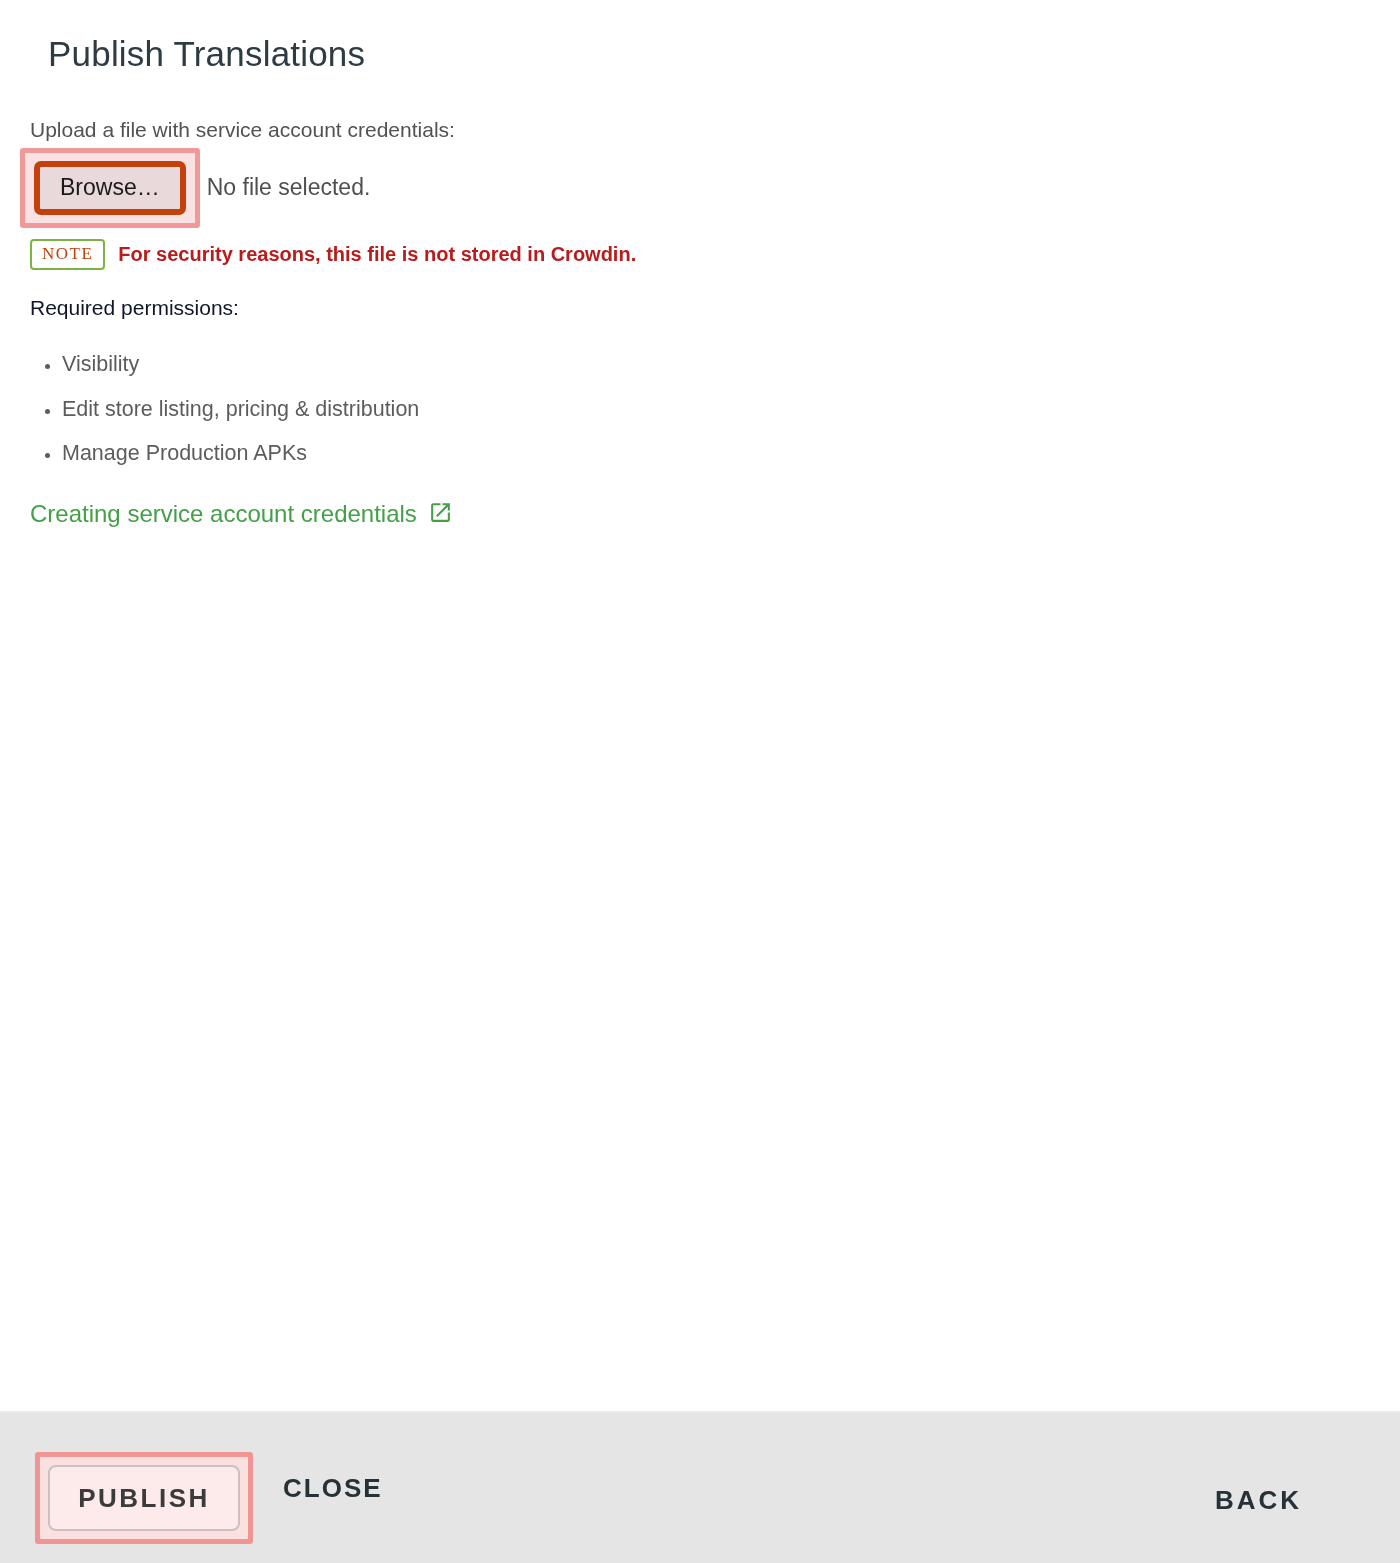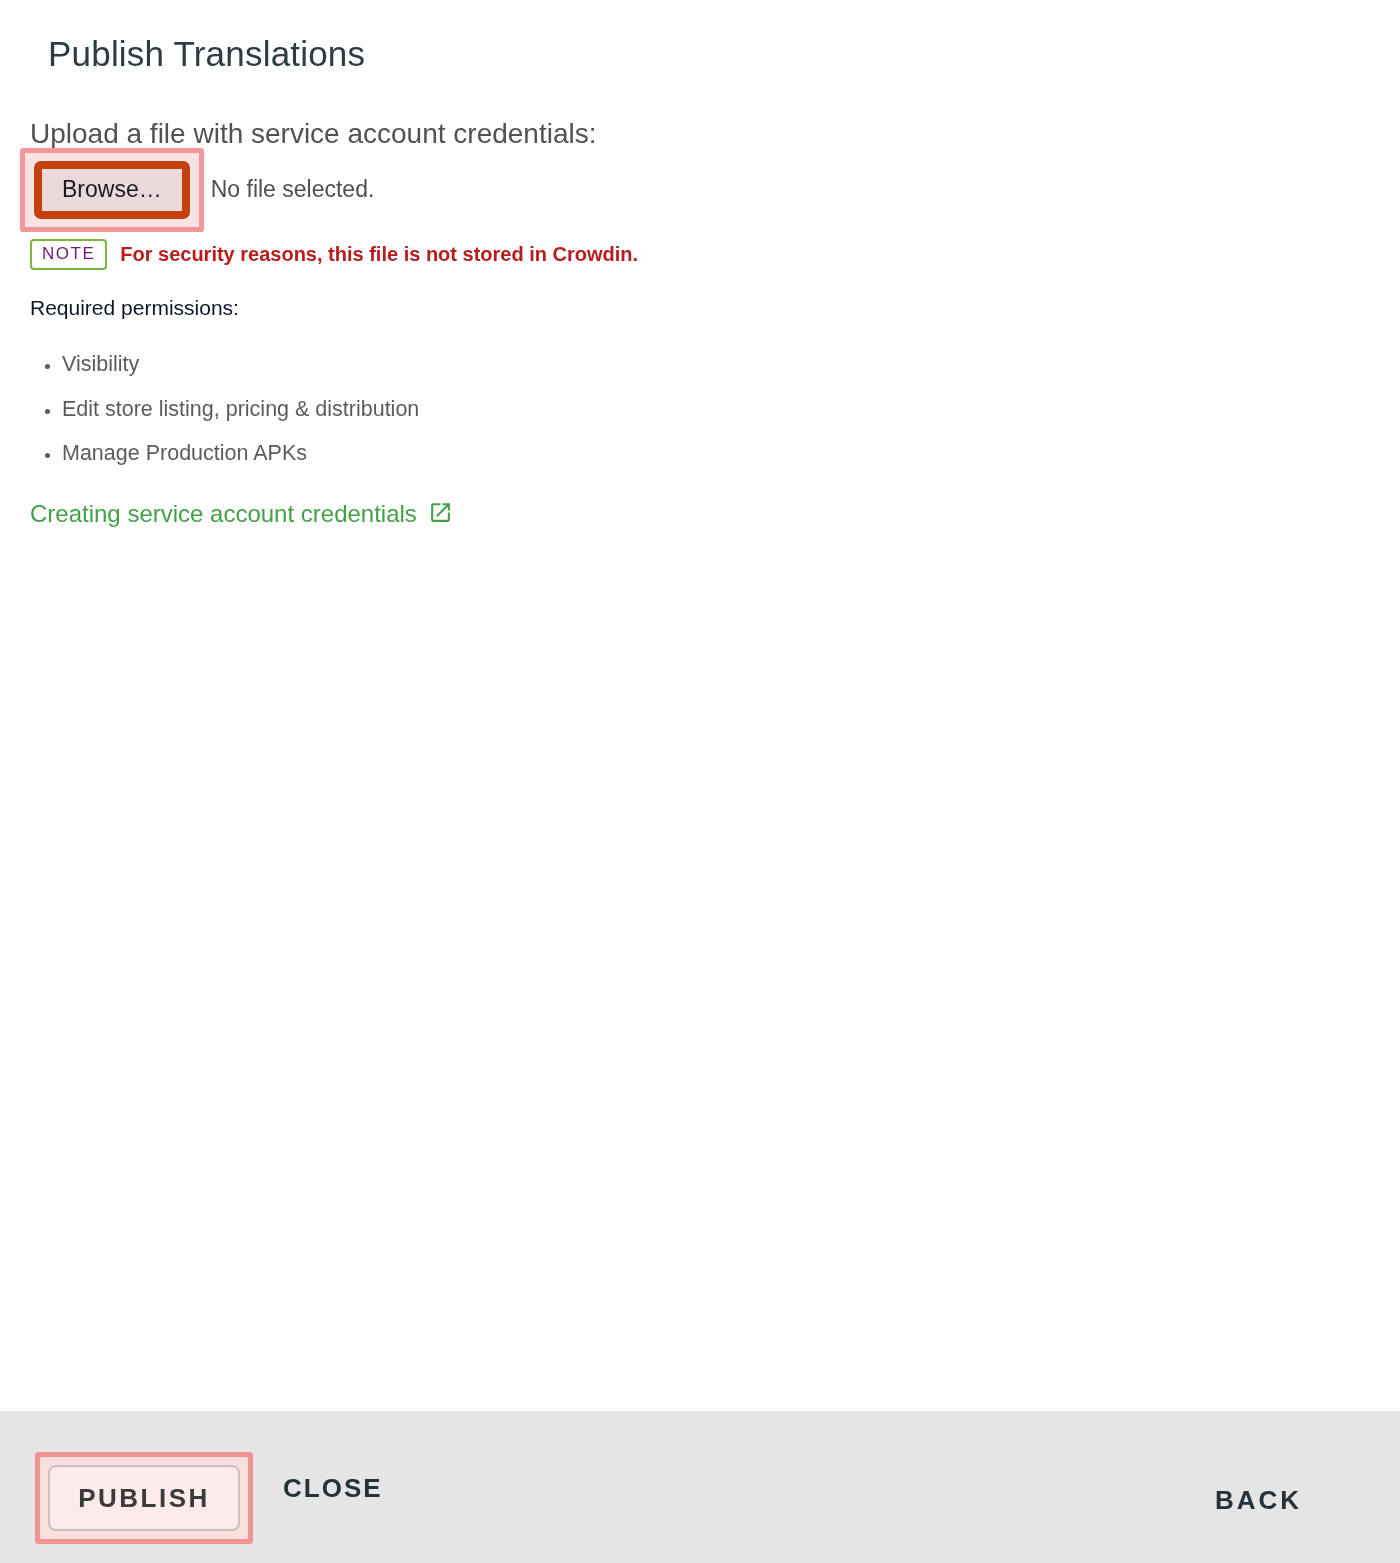--- a/index.html
+++ b/index.html
@@ -19,21 +19,21 @@
     font-size: 35px;
     font-weight: 400;
     color: #2e3b43;
     letter-spacing: 0.2px;
   }
 
   .upload-label {
     position: absolute;
     left: 30px;
     top: 118px;
-    font-size: 28px;
+    font-size: 21px;
     color: #525252;
   }
 
   .file-row {
     position: absolute;
     left: 20px;
     top: 148px;
     display: flex;
     align-items: center;
   }
@@ -44,21 +44,21 @@
     padding: 8px 9px;
     display: inline-flex;
     align-items: center;
     justify-content: center;
   }
   .browse-button {
     font-family: "Liberation Sans", sans-serif;
     font-size: 23px;
     color: #1a1a1a;
     background: #e9d9db;
-    border: 8px solid #c2410c;
+    border: 6px solid #c2410c;
     border-radius: 7px;
     padding: 7px 20px;
     cursor: pointer;
     line-height: 1.2;
   }
   .no-file-text {
     font-size: 23px;
     color: #4f4f4f;
     margin-left: 7px;
   }
@@ -66,26 +66,27 @@
   .note-row {
     position: absolute;
     left: 30px;
     top: 239px;
     display: flex;
     align-items: center;
     gap: 13px;
   }
   .note-badge {
     border: 2px solid #7cb342;
-    color: #701a75;
+    color: #c2410c;
     border-radius: 4px;
     font-size: 17px;
     letter-spacing: 1.5px;
     padding: 3px 10px 4px 10px;
     line-height: 1.2;
+    font-family: Liberation Serif, serif;
   }
   .note-text {
     font-size: 20px;
     font-weight: 700;
     color: #b91c1c;
   }
 
   .permissions-label {
     position: absolute;
     left: 30px;

